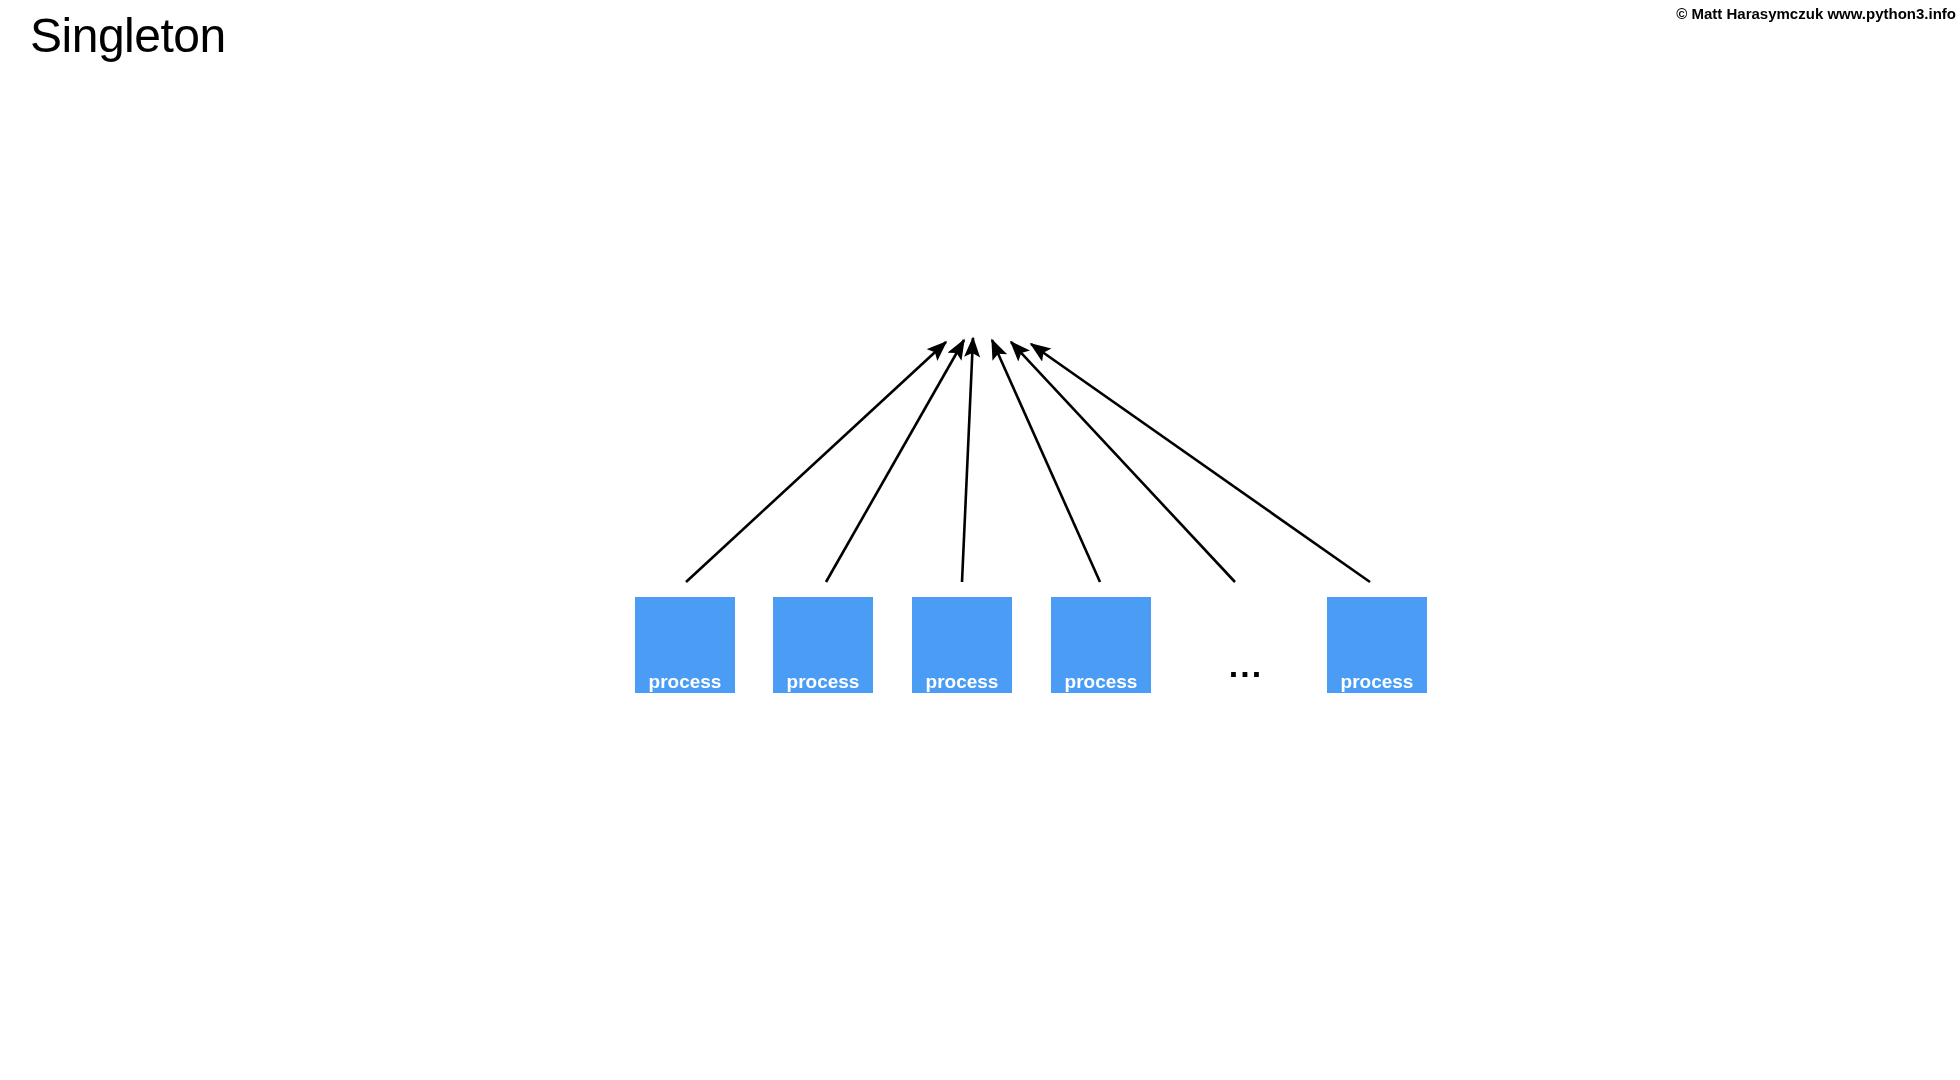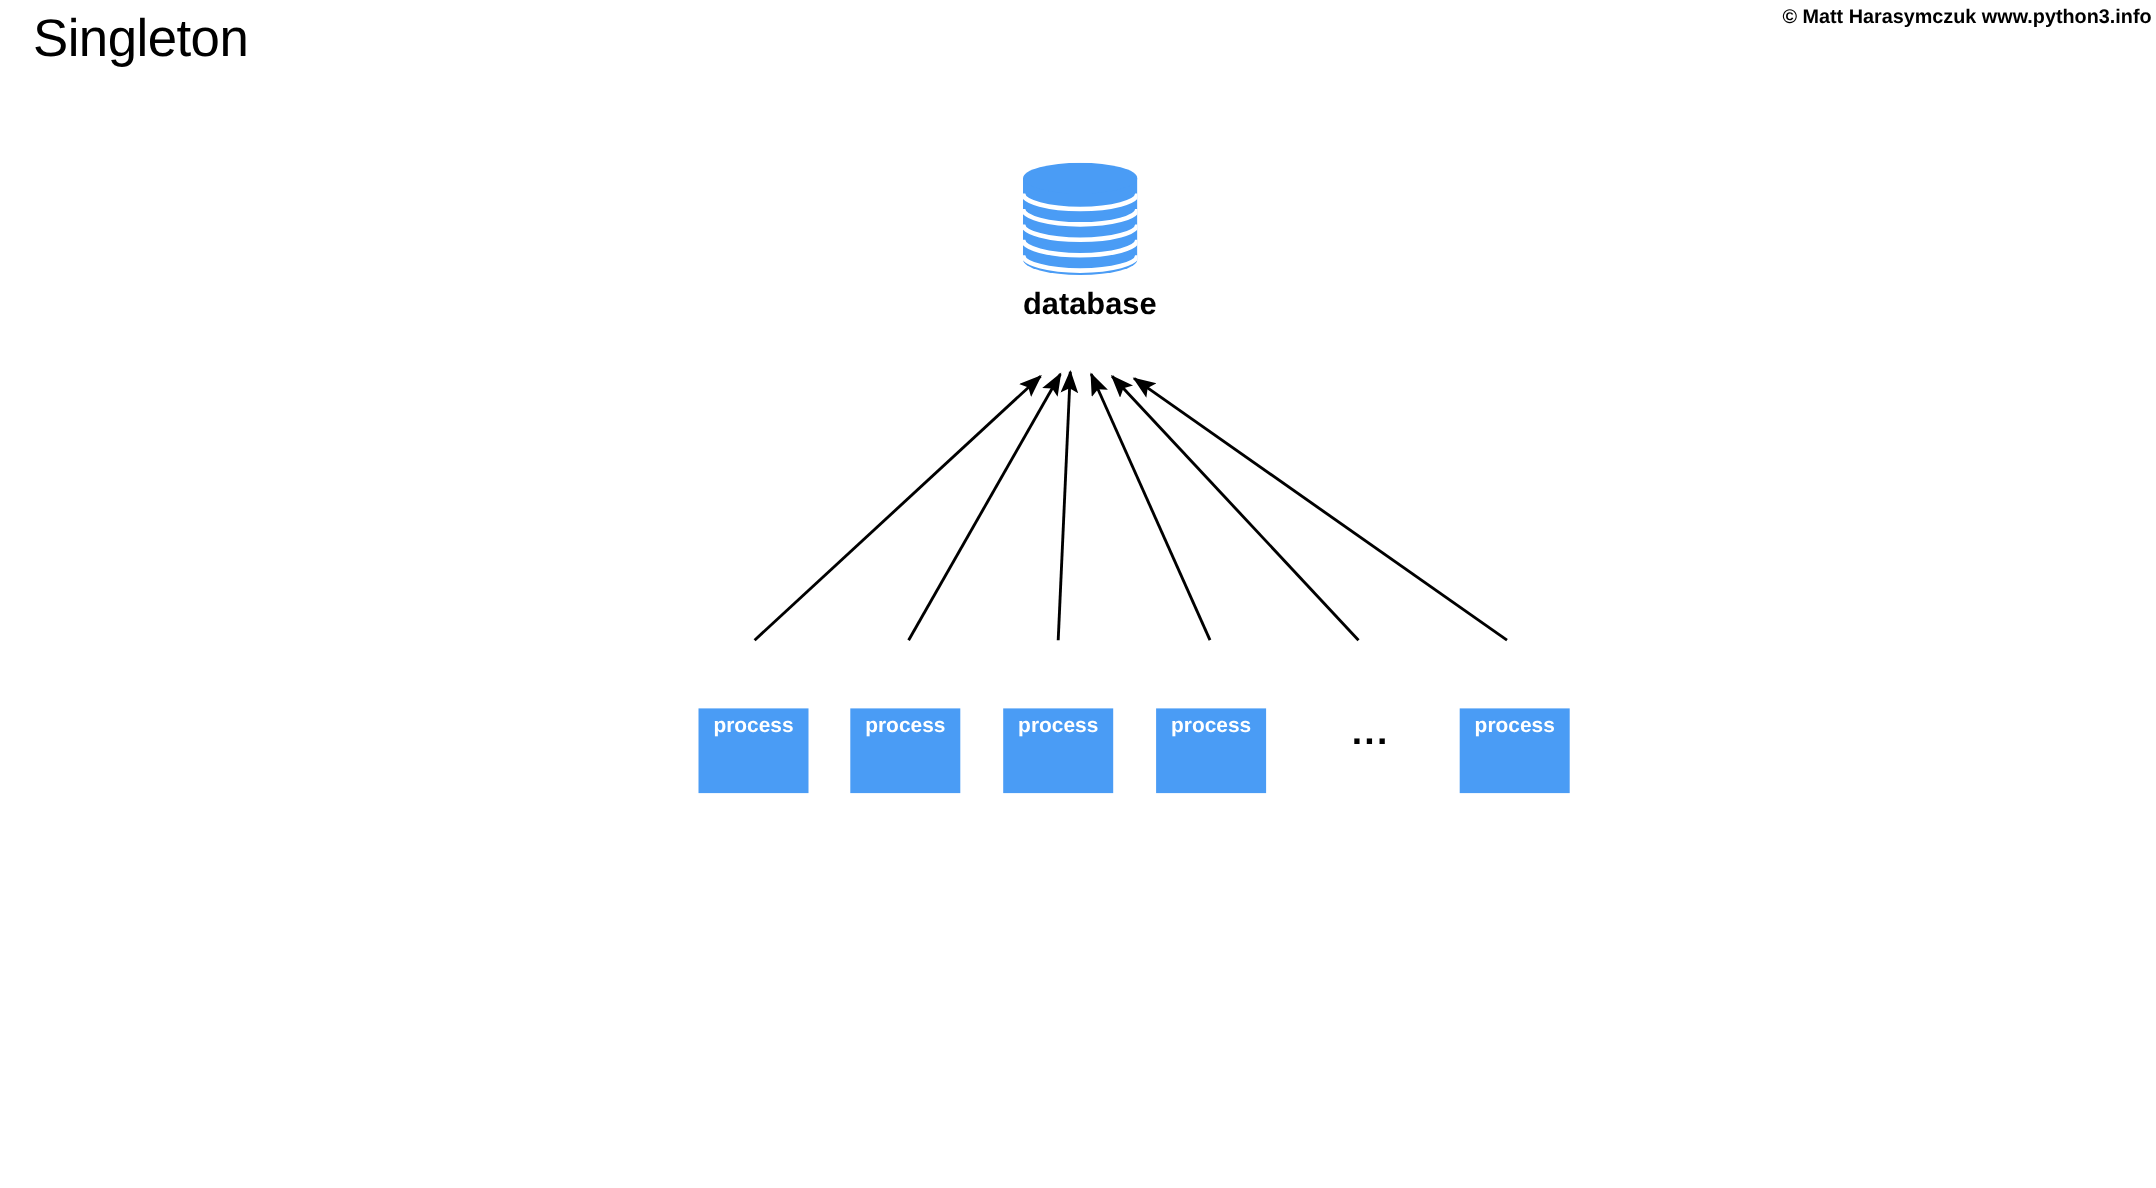--- a/index.html
+++ b/index.html
@@ -24,21 +24,21 @@
     font-weight: 400;
     color: #000000;
     letter-spacing: -0.5px;
     white-space: nowrap;
   }
 
   #copyright {
     position: absolute;
     right: 4px;
     top: 5px;
-    font-size: 18px;
+    font-size: 15px;
     font-weight: 700;
     color: #000000;
     white-space: nowrap;
   }
 
   #diagram-canvas {
     position: absolute;
     left: 0;
     top: 0;
     width: 1960px;
@@ -71,26 +71,25 @@
     font-size: 28px;
     font-weight: 700;
     color: #000000;
     white-space: nowrap;
   }
 
   .process-node {
     position: absolute;
     top: 597px;
     width: 100px;
-    height: 77px;
+    height: 96px;
     background: #4a9cf5;
     display: flex;
-    align-items: flex-start;
+    align-items: flex-end;
     justify-content: center;
-    margin-top: 47px;
   }
   .process-label {
     color: #ffffff;
     font-size: 19px;
     font-weight: 700;
     margin-top: 5px;
     white-space: nowrap;
   }
 
   #ellipsis-node {
@@ -126,36 +125,20 @@
     <g stroke="#000000" stroke-width="2.6" fill="none" marker-end="url(#arrowhead)">
       <line x1="686" y1="582" x2="946" y2="342"></line>
       <line x1="826" y1="582" x2="964" y2="340"></line>
       <line x1="962" y1="582" x2="973" y2="338"></line>
       <line x1="1100" y1="582" x2="992" y2="340"></line>
       <line x1="1235" y1="582" x2="1011" y2="342"></line>
       <line x1="1370" y1="582" x2="1031" y2="344"></line>
     </g>
   </svg>
 
-  <div class="db-node">
-    <svg class="db-icon" viewBox="0 0 104 102" xmlns="http://www.w3.org/2000/svg">
-      <g fill="#4a9cf5">
-        <path d="M0,14 L0,88 a52,14 0 0 0 104,0 L104,14 z"></path>
-        <ellipse cx="52" cy="14" rx="52" ry="14"></ellipse>
-      </g>
-      <g fill="none" stroke="#ffffff" stroke-width="4.2">
-        <path d="M0,28 a52,14 0 0 0 104,0"></path>
-        <path d="M0,42 a52,14 0 0 0 104,0"></path>
-        <path d="M0,56 a52,14 0 0 0 104,0"></path>
-        <path d="M0,70 a52,14 0 0 0 104,0"></path>
-        <path d="M0,84 a52,14 0 0 0 104,0"></path>
-      </g>
-    </svg>
-    <div class="db-label">database</div>
-  </div>
 
   <div class="process-node" style="left:635px">
     <span class="process-label">process</span>
   </div>
   <div class="process-node" style="left:773px">
     <span class="process-label">process</span>
   </div>
   <div class="process-node" style="left:912px">
     <span class="process-label">process</span>
   </div>

